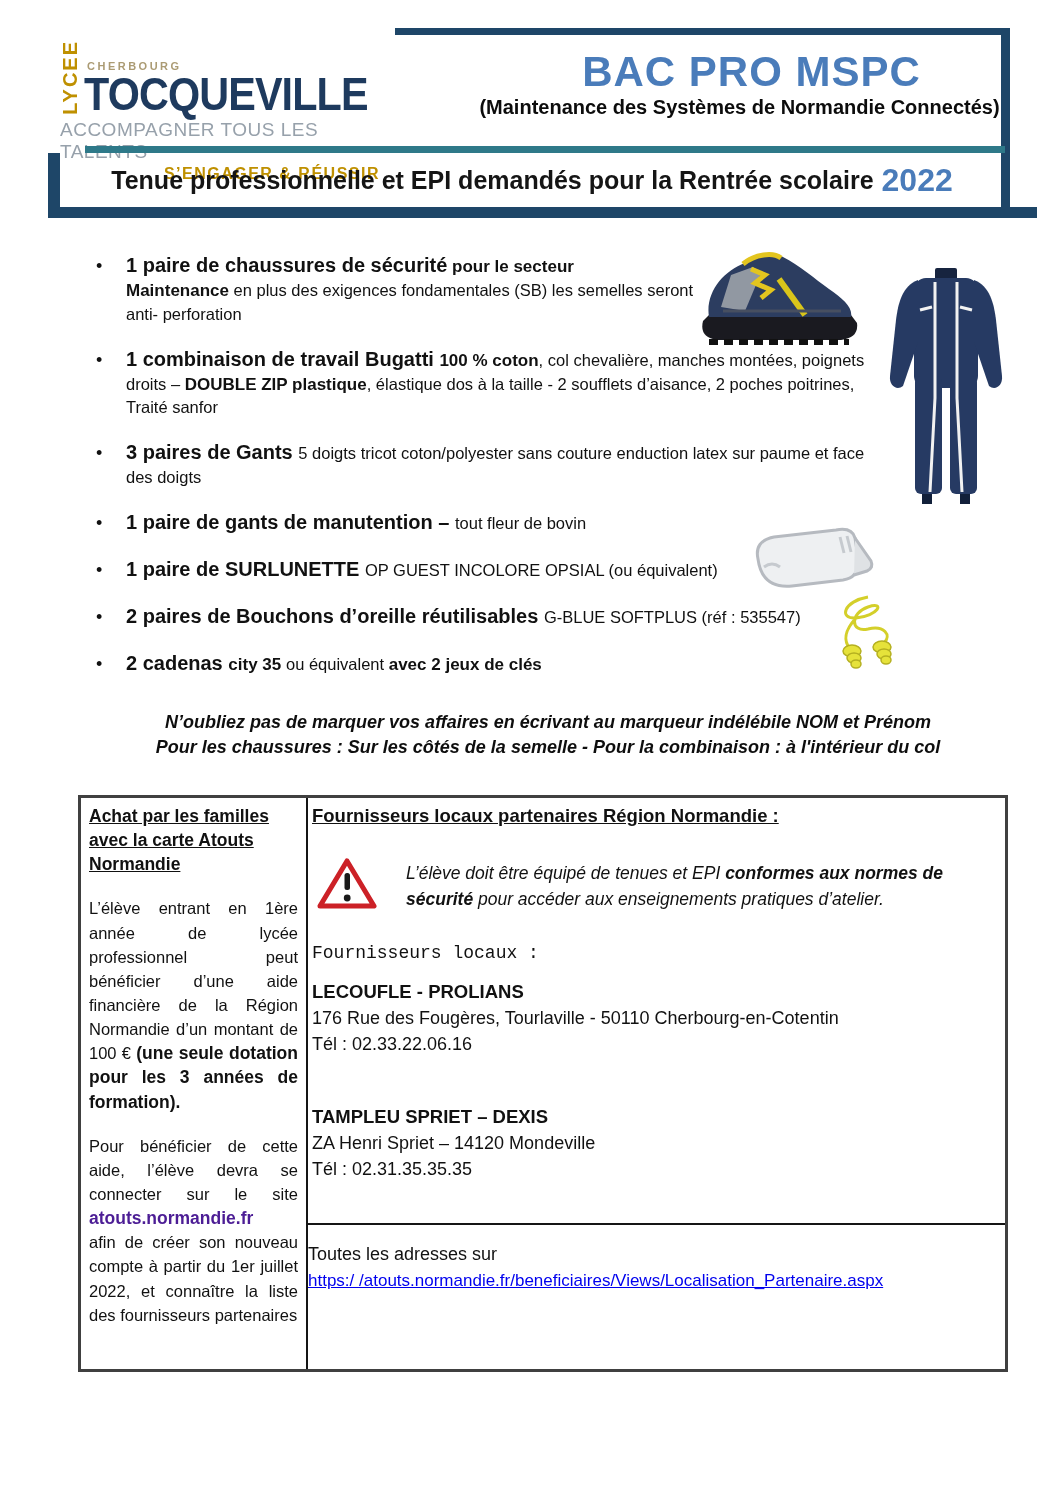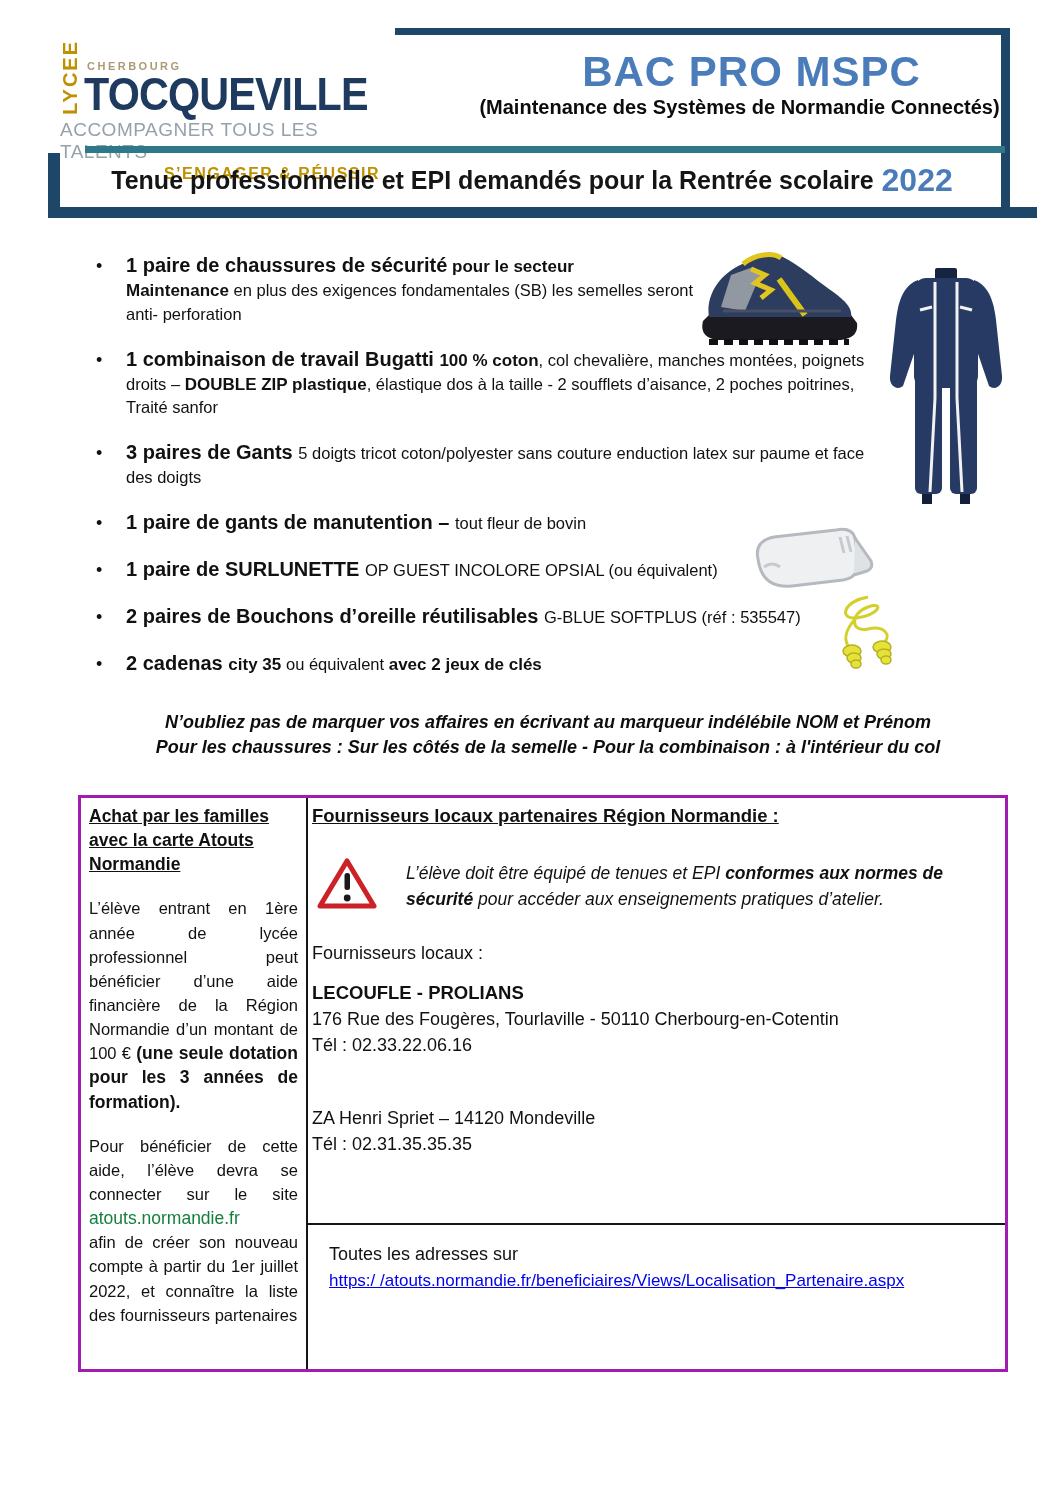--- a/index.html
+++ b/index.html
@@ -37,39 +37,39 @@
   .seg-lg{font-size:20px;font-weight:700;}
   .seg-md{font-size:17px;font-weight:700;}
   .seg-rg{font-size:16.5px;}
   
   .img{position:absolute;}
   
   .note{position:absolute;left:88px;top:710px;width:920px;text-align:center;
         font-size:18px;font-weight:700;font-style:italic;line-height:1.4;color:#0e0e0e;}
   
   .info-table{position:absolute;left:78px;top:795px;width:930px;height:577px;
-              border:3px solid #a21caf;display:flex;box-sizing:border-box;}
+              border:3px solid #404040;display:flex;box-sizing:border-box;}
   .cell-left{width:227px;flex:0 0 227px;border-right:2px solid #151515;padding:6px 8px;box-sizing:border-box;}
   .left-heading{font-size:17.5px;font-weight:700;text-decoration:underline;line-height:1.38;}
   .left-par{margin:20px 0 0 0;font-size:17.5px;line-height:1.38;text-align:justify;white-space:pre-wrap;}
   .seg-bd{font-weight:700;}
-  .seg-site{font-weight:400;color:#15803d;}
+  .seg-site{font-weight:700;color:#4c1d95;}
   .cell-right{flex:1;display:flex;flex-direction:column;}
   .cell-right-top{height:427px;flex:0 0 427px;border-bottom:2px solid #151515;
                   padding:6px 4px;box-sizing:border-box;}
   .right-heading{font-size:18.5px;font-weight:700;text-decoration:underline;line-height:1.3;}
   .warning-row{display:flex;align-items:flex-start;margin-top:28px;margin-left:4px;}
   .warning-text{margin-left:28px;margin-top:4px;width:590px;font-size:17.5px;line-height:1.5;}
   .seg-it{font-style:italic;}
   .seg-bi{font-style:italic;font-weight:700;}
-  .sup-intro{font-size:18px;margin-top:30px;}
+  .sup-intro{font-size:18px;margin-top:30px;font-family:Liberation Mono, monospace;}
   .supplier{margin-top:16px;margin-bottom:46px;}
   .sup-name{font-size:18.5px;font-weight:700;line-height:1.45;}
   .sup-addr,.sup-tel{font-size:18px;line-height:1.45;}
-  .cell-right-bottom{flex:1;padding:16px 21px;box-sizing:border-box;}
+  .cell-right-bottom{flex:1;padding:16px 0;box-sizing:border-box;}
   .addr-label{font-size:18px;line-height:1.5;}
   .addr-link{font-size:17px;color:#0000ee;text-decoration:underline;line-height:1.5;cursor:pointer;word-break:break-all;}
 </style>
 </head>
 <body>
 
 <div class="page">
 
   <div class="frame-top"></div>
   <div class="frame-right"></div>
@@ -205,20 +205,21 @@
           <div class="warning-text"><span class="seg-it">L’élève doit être équipé de tenues et EPI </span><span class="seg-bi">conformes aux normes de sécurité</span><span class="seg-it"> pour accéder aux enseignements pratiques d’atelier.</span></div>
         </div>
         <div class="sup-intro">Fournisseurs locaux :</div>
         <div>
             <div class="supplier">
               <div class="sup-name">LECOUFLE - PROLIANS</div>
               <div class="sup-addr">176 Rue des Fougères, Tourlaville - 50110 Cherbourg-en-Cotentin</div>
               <div class="sup-tel">Tél : 02.33.22.06.16</div>
             </div>
             <div class="supplier">
+              <div class="sup-name">TAMPLEU SPRIET – DEXIS</div>
               <div class="sup-addr"> ZA Henri Spriet – 14120 Mondeville</div>
               <div class="sup-tel">Tél : 02.31.35.35.35</div>
             </div>
           </div>
       </div>
       <div class="cell-right-bottom">
         <div class="addr-label">Toutes les adresses sur</div>
         <a class="addr-link">https:/ /atouts.normandie.fr/beneficiaires/Views/Localisation_Partenaire.aspx</a>
       </div>
     </div>

